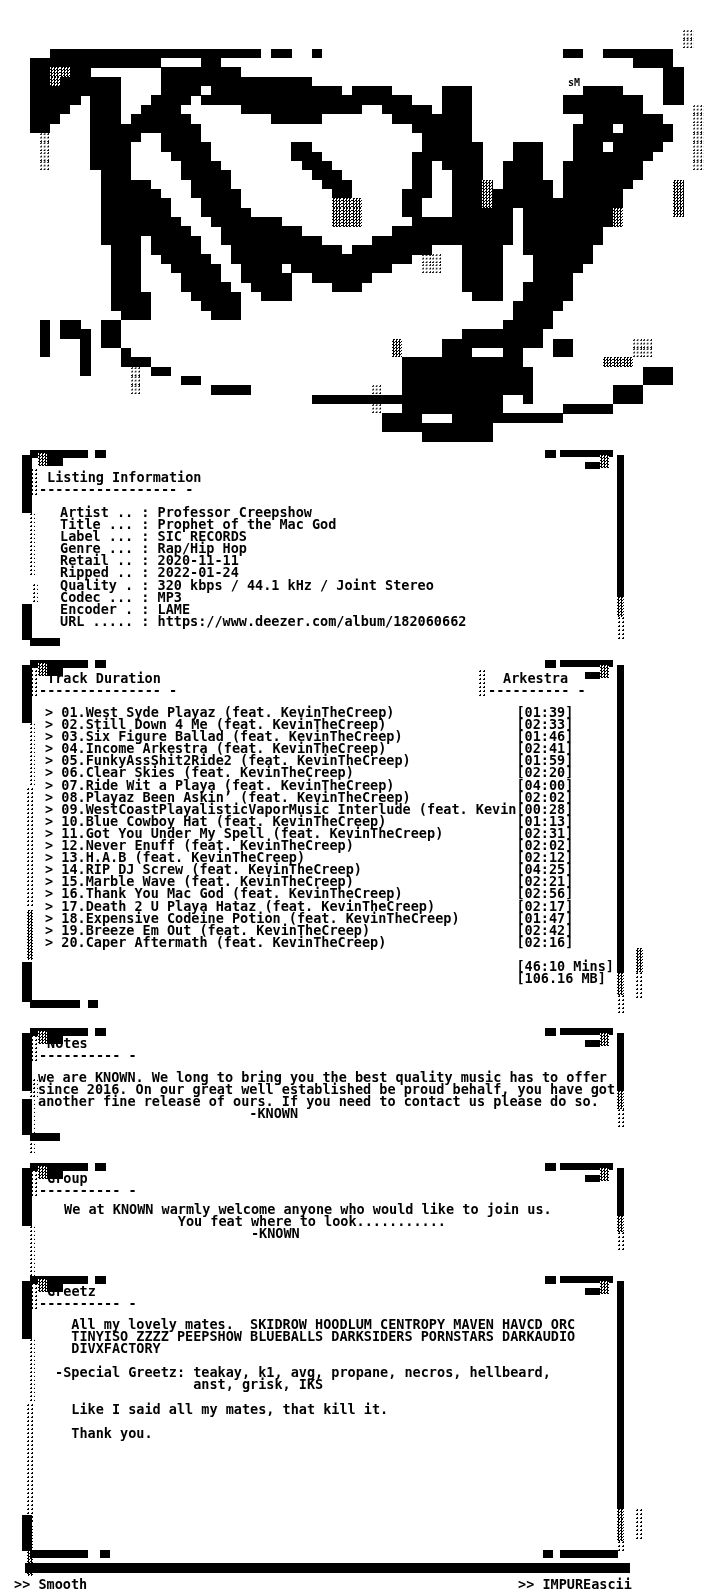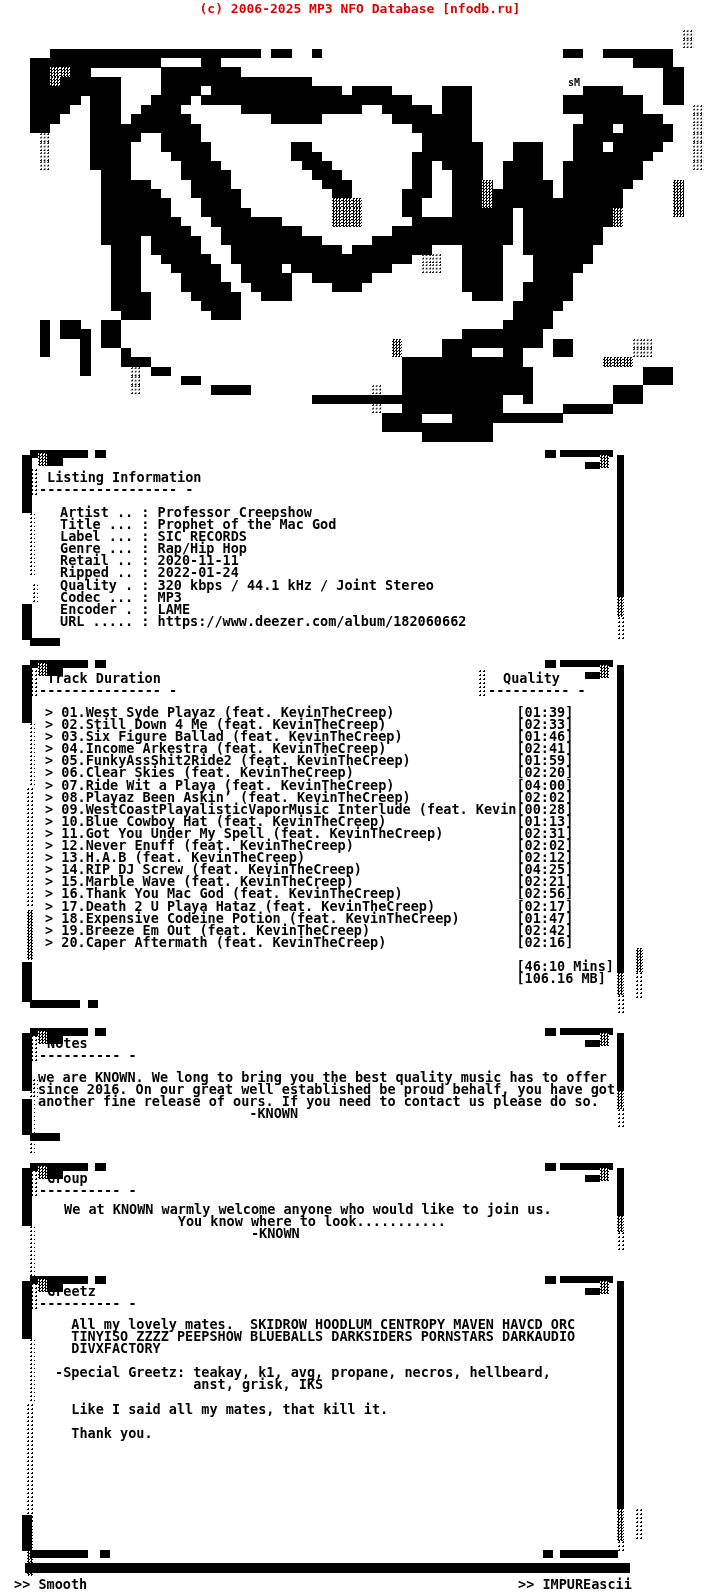--- a/index.html
+++ b/index.html
@@ -16,21 +16,20 @@
   .c2{background:repeating-conic-gradient(#000 0 25%,#fff 0 50%) 0 0/3px 3px;}
   .c3{background:radial-gradient(circle at 1.2px 1.2px,#000 0.9px,#fff 1px) 0 0/3.6px 3.6px;}
   .sm{position:absolute;font-size:10px;line-height:10px;}
   .box{position:absolute;left:0;width:720px;}
 </style>
 </head>
 <body>
 
 <div id="page">
 
-  <div class="t red">(c) 2006-2025 MP3 NFO Database [nfodb.ru]</div>
 
   <div id="logo">
     <span class="sm" style="left:568px;top:48px;">sM</span>
   <div class="c c1" style="left: 50.25px; top: 18.7px;"></div>
       <div class="c c1" style="left: 60.3px; top: 18.7px;"></div>
       <div class="c c1" style="left: 70.35px; top: 18.7px;"></div>
       <div class="c c1" style="left: 80.4px; top: 18.7px;"></div>
       <div class="c c1" style="left: 90.45px; top: 18.7px;"></div>
       <div class="c c1" style="left: 100.5px; top: 18.7px;"></div>
       <div class="c c1" style="left: 110.55px; top: 18.7px;"></div>
@@ -1147,21 +1146,21 @@
       <div class="bar" style="left: 22px; top: 154px; width: 10px; height: 36px;"></div>
       <div class="bar" style="left: 30px; top: 188px; width: 30px; height: 8px;"></div>
       <div class="d3" style="left: 33px; top: 134px; width: 5px; height: 18px;"></div>
     </div>
 
   <div class="box" id="box-tracks" style="top: 660px; height: 348px;">
     <div class="d3" style="left:31px;top:10px;width:8px;height:27px;"></div>
     <span class="t" style="left:47px;top:12px;">Track Duration</span>
     <span class="t" style="left:39px;top:24px;">--------------- -</span>
     <div class="d3" style="left:479px;top:10px;width:8px;height:27px;"></div>
-    <span class="t" style="left:503px;top:12px;">Quality</span>
+    <span class="t" style="left:503px;top:12px;">Arkestra</span>
     <span class="t" style="left:488px;top:24px;">---------- -</span>
     <pre class="t" id="track-lines" style="left:45px;top:46px;">&gt; 01.West Syde Playaz (feat. KevinTheCreep)               [01:39]
 &gt; 02.Still Down 4 Me (feat. KevinTheCreep)                [02:33]
 &gt; 03.Six Figure Ballad (feat. KevinTheCreep)              [01:46]
 &gt; 04.Income Arkestra (feat. KevinTheCreep)                [02:41]
 &gt; 05.FunkyAssShit2Ride2 (feat. KevinTheCreep)             [01:59]
 &gt; 06.Clear Skies (feat. KevinTheCreep)                    [02:20]
 &gt; 07.Ride Wit a Playa (feat. KevinTheCreep)               [04:00]
 &gt; 08.Playaz Been Askin’ (feat. KevinTheCreep)             [02:02]
 &gt; 09.WestCoastPlayalisticVaporMusic Interlude (feat. Kevin[00:28]
@@ -1225,21 +1224,21 @@
       <div class="bar" style="left: 22px; top: 71px; width: 10px; height: 36px;"></div>
       <div class="bar" style="left: 30px; top: 105px; width: 30px; height: 8px;"></div>
       <div class="d3" style="left: 33px; top: 51px; width: 5px; height: 18px;"></div>
     </div>
 
   <div class="box" id="box-group" style="top: 1163px; height: 97px;">
     <div class="d3" style="left:31px;top:7px;width:8px;height:27px;"></div>
     <span class="t" style="left:47px;top:9px;">Group</span>
     <span class="t" style="left:39px;top:21px;">---------- -</span>
     <pre class="t" id="group-lines" style="left:64px;top:40px;">We at KNOWN warmly welcome anyone who would like to join us.
-              You know where to look...........
+              You feat where to look...........
                        -KNOWN</pre>
   <div class="bar" style="left: 30px; top: 0px; width: 58px; height: 8px;"></div>
       <div class="bar" style="left: 95px; top: 0px; width: 11px; height: 8px;"></div>
       <div class="d2" style="left: 38px; top: 3px; width: 9px; height: 13px;"></div>
       <div class="bar" style="left: 47px; top: 8px; width: 16px; height: 8px;"></div>
       <div class="bar" style="left: 22px; top: 5px; width: 10px; height: 58px;"></div>
       <div class="d3" style="left: 30px; top: 63px; width: 5px; height: 62px;"></div>
       <div class="bar" style="left: 545px; top: 0px; width: 11px; height: 8px;"></div>
       <div class="bar" style="left: 560px; top: 0px; width: 53px; height: 7px;"></div>
       <div class="d2" style="left: 600px; top: 5px; width: 9px; height: 13px;"></div>

